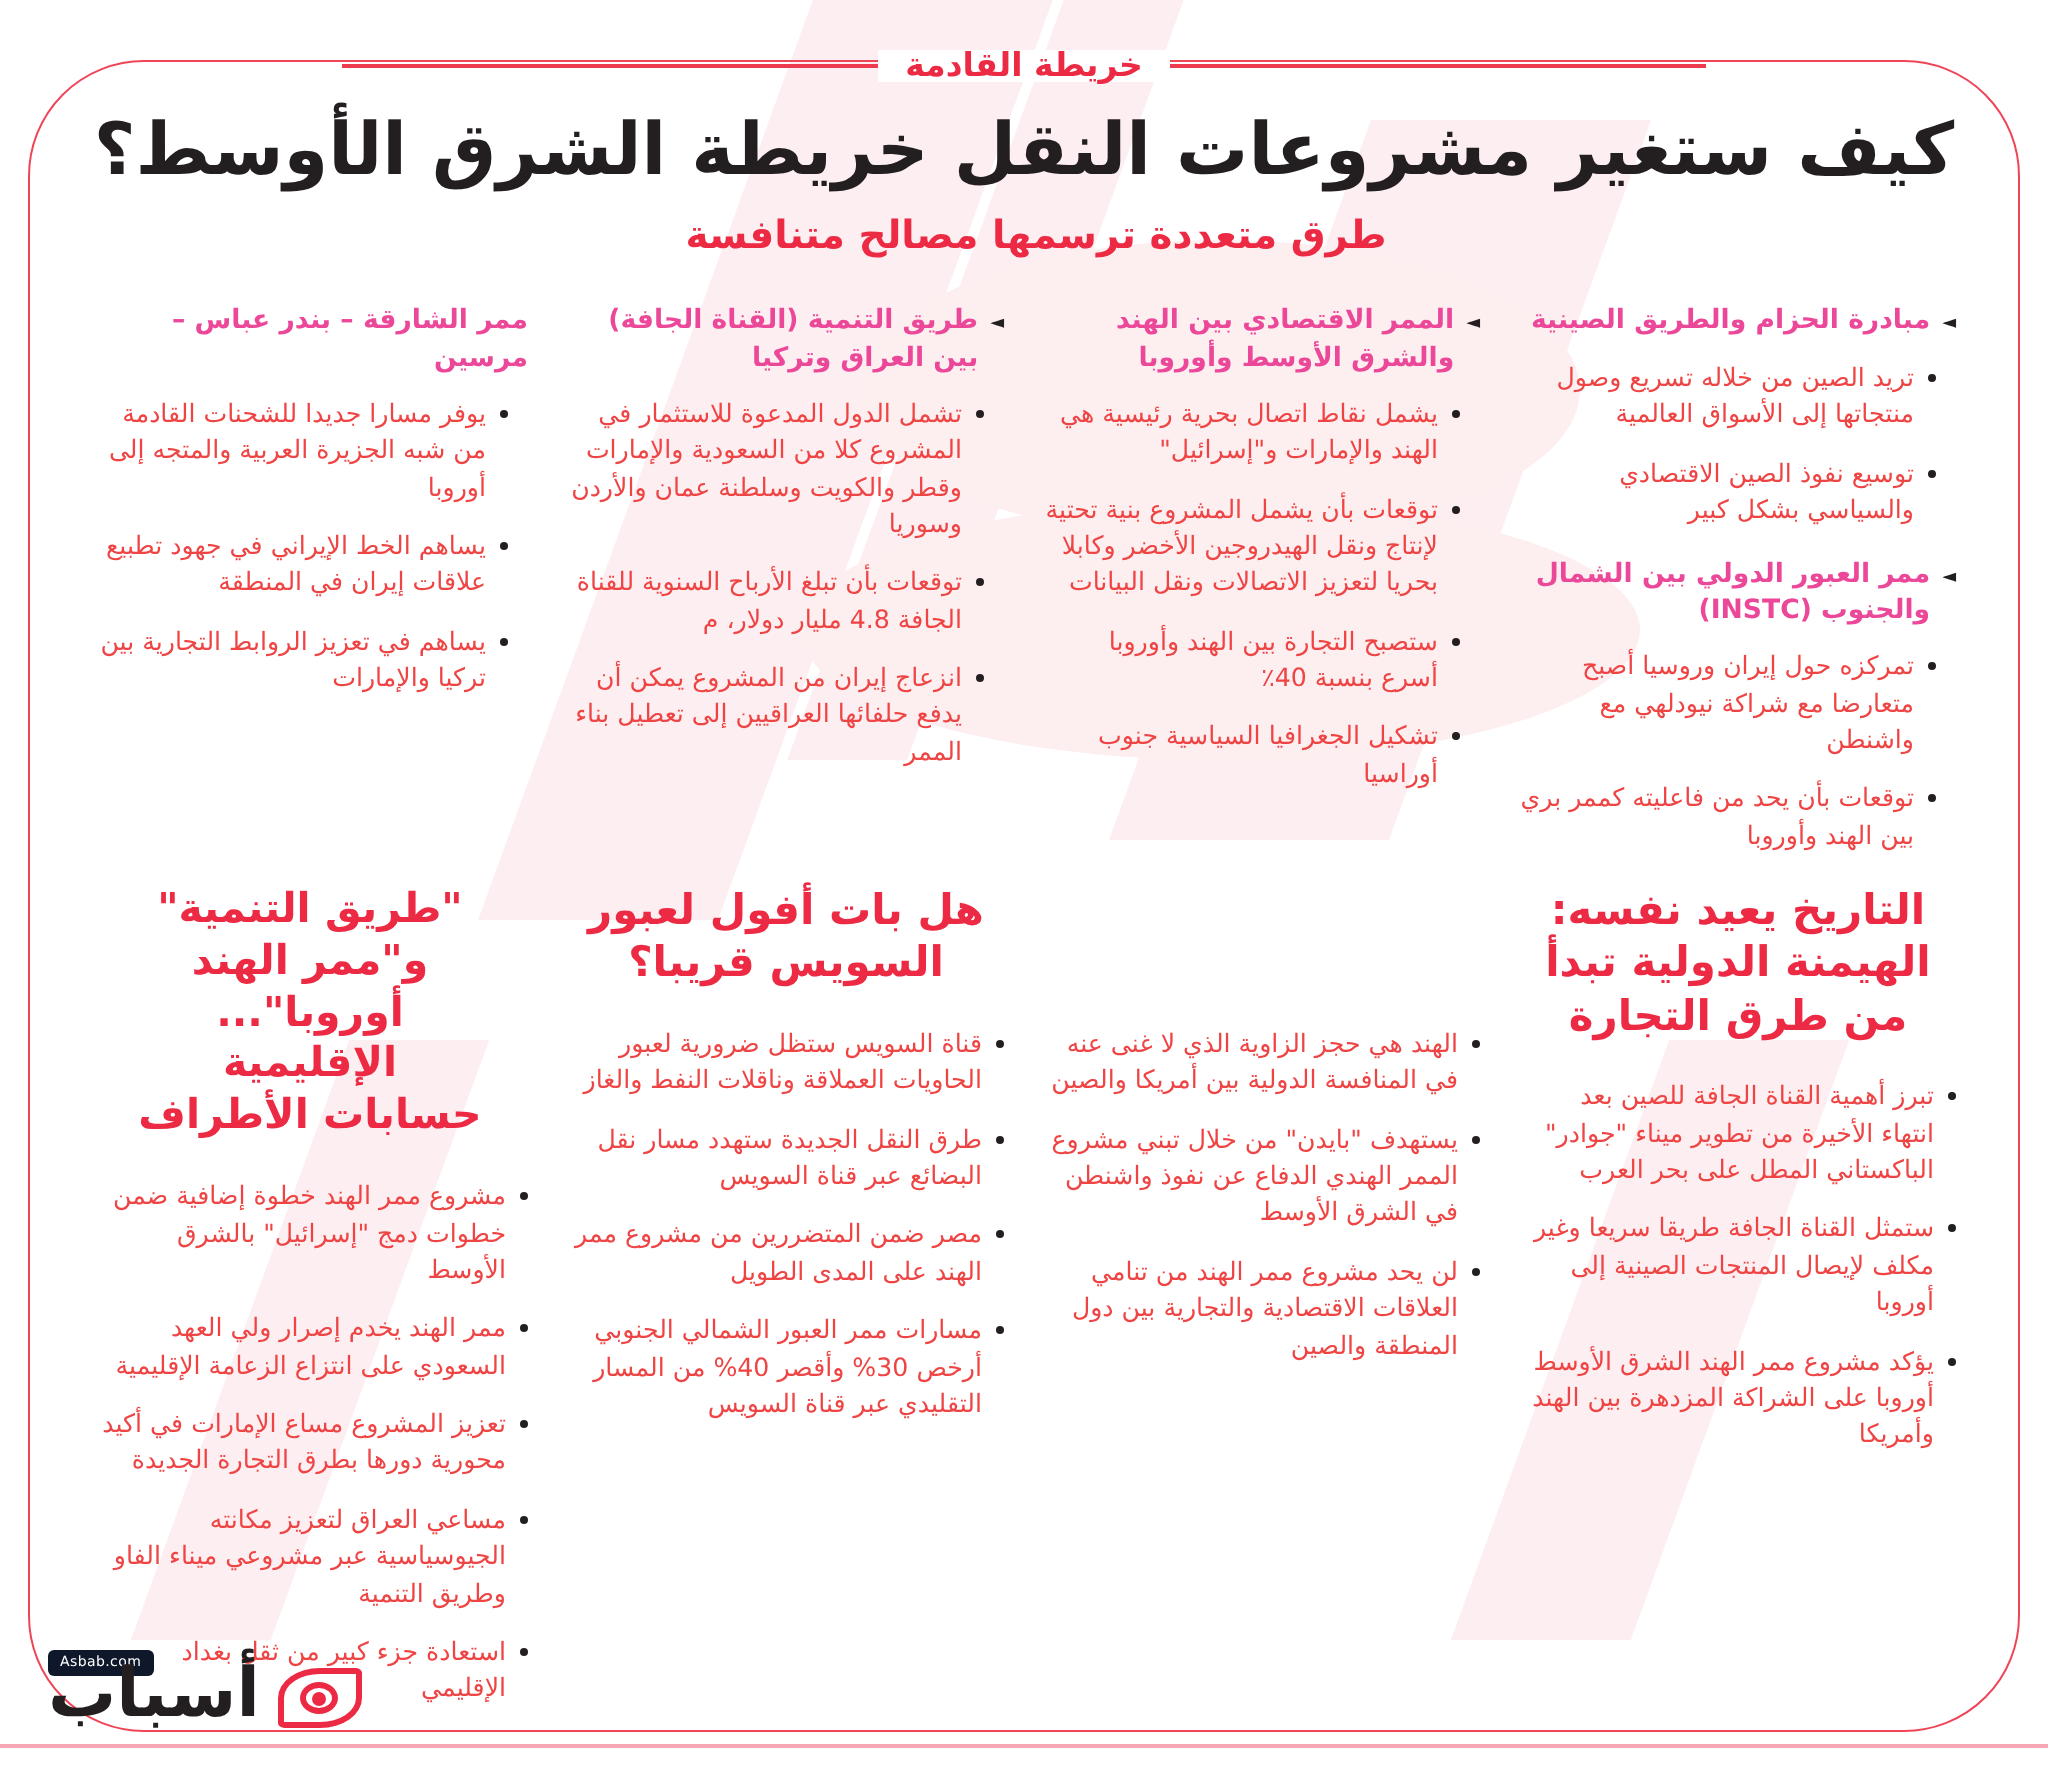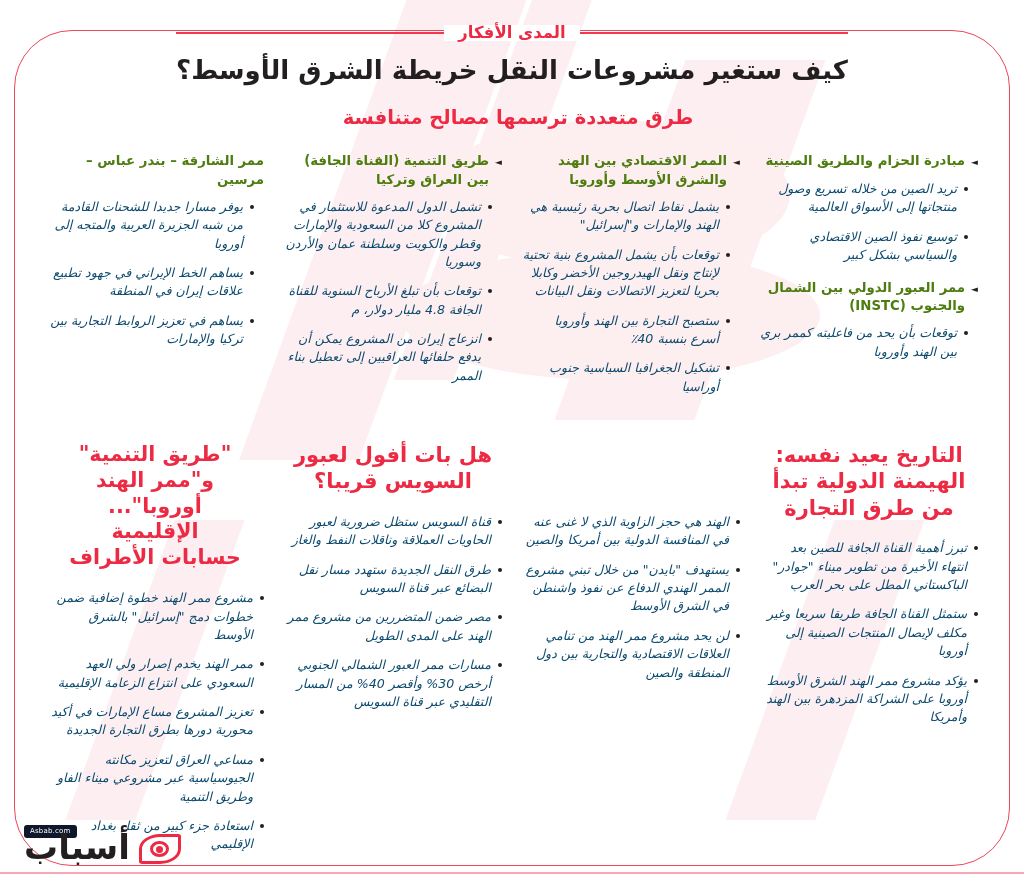--- a/index.html
+++ b/index.html
@@ -88,21 +88,21 @@
     background: #fff;
     line-height: 1;
   }
 
   .main-title {
     position: absolute;
     top: 55px;
     left: 0; right: 0;
     text-align: center;
     color: #231f20;
-    font-size: 26px;
+    font-size: 36px;
     font-weight: bold;
     letter-spacing: -0.3px;
   }
   .sub-title {
     position: absolute;
     top: 106px;
     left: 0; right: 0;
     text-align: center;
     color: #ed2a44;
     font-size: 19.5px;
@@ -137,21 +137,21 @@
     margin-top: 0;
   }
   .sec-head .arrow {
     color: #231f20;
     font-size: 9px;
     line-height: 20px;
     flex: 0 0 auto;
   }
   .sec-head .sec-title {
     flex: 1 1 auto;
-    color: #4d7c0f;
+    color: #ec4899;
     font-size: 13.3px;
     font-weight: bold;
     line-height: 1.42;
   }
   .sec-head.second { margin-top: 14px; }
 
   
   .block-head {
     color: #ed2a44;
     font-size: 21px;
@@ -167,25 +167,24 @@
     list-style: none;
     margin: 0;
     padding: 0;
   }
   ul.bullets > li {
     display: flex;
     flex-direction: row;
     align-items: flex-start;
     gap: 7px;
     margin-bottom: 11px;
-    color: #0c4a6e;
+    color: #ef4444;
     font-size: 12.6px;
     line-height: 1.46;
     text-align: right;
-    font-style: italic;
   }
   ul.bullets > li .dot {
     flex: 0 0 auto;
     width: 4px; height: 4px;
     border-radius: 50%;
     background: #231f20;
     margin-top: 7px;
   }
   ul.bullets > li .txt { flex: 1 1 auto; }
 
@@ -276,21 +275,21 @@
     <div class="wm-band" style="left:120px; top:520px; width:70px; height:300px;"></div>
     <div class="wm-band" style="left:780px; top:520px; width:90px; height:300px;"></div>
   </div>
 
   <div id="card-frame"></div>
 
   <div id="content">
 
     <div class="kicker-wrap">
       <div class="kicker-rule right"></div>
-      <div class="kicker-text">المدى الأفكار</div>
+      <div class="kicker-text">خريطة القادمة</div>
       <div class="kicker-rule"></div>
     </div>
 
     <h1 class="main-title">كيف ستغير مشروعات النقل خريطة الشرق الأوسط؟</h1>
     <h2 class="sub-title">طرق متعددة ترسمها مصالح متنافسة</h2>
 
     <div class="grid" id="grid-top">
 
       <div class="col">
 
@@ -307,20 +306,24 @@
               <span class="dot"></span>
               <span class="txt">توسيع نفوذ الصين الاقتصادي والسياسي بشكل كبير</span>
             </li>
         </ul>
 
         <div class="sec-head second">
           <span class="arrow">◄</span>
           <span class="sec-title">ممر العبور الدولي بين الشمال والجنوب (INSTC)</span>
         </div>
         <ul class="bullets indent">
+          <li>
+              <span class="dot"></span>
+              <span class="txt">تمركزه حول إيران وروسيا أصبح متعارضا مع شراكة نيودلهي مع واشنطن</span>
+            </li>
           <li>
               <span class="dot"></span>
               <span class="txt">توقعات بأن يحد من فاعليته كممر بري بين الهند وأوروبا</span>
             </li>
         </ul>
       </div>
 
       <div class="col">
         <div class="sec-head">
           <span class="arrow">◄</span>

